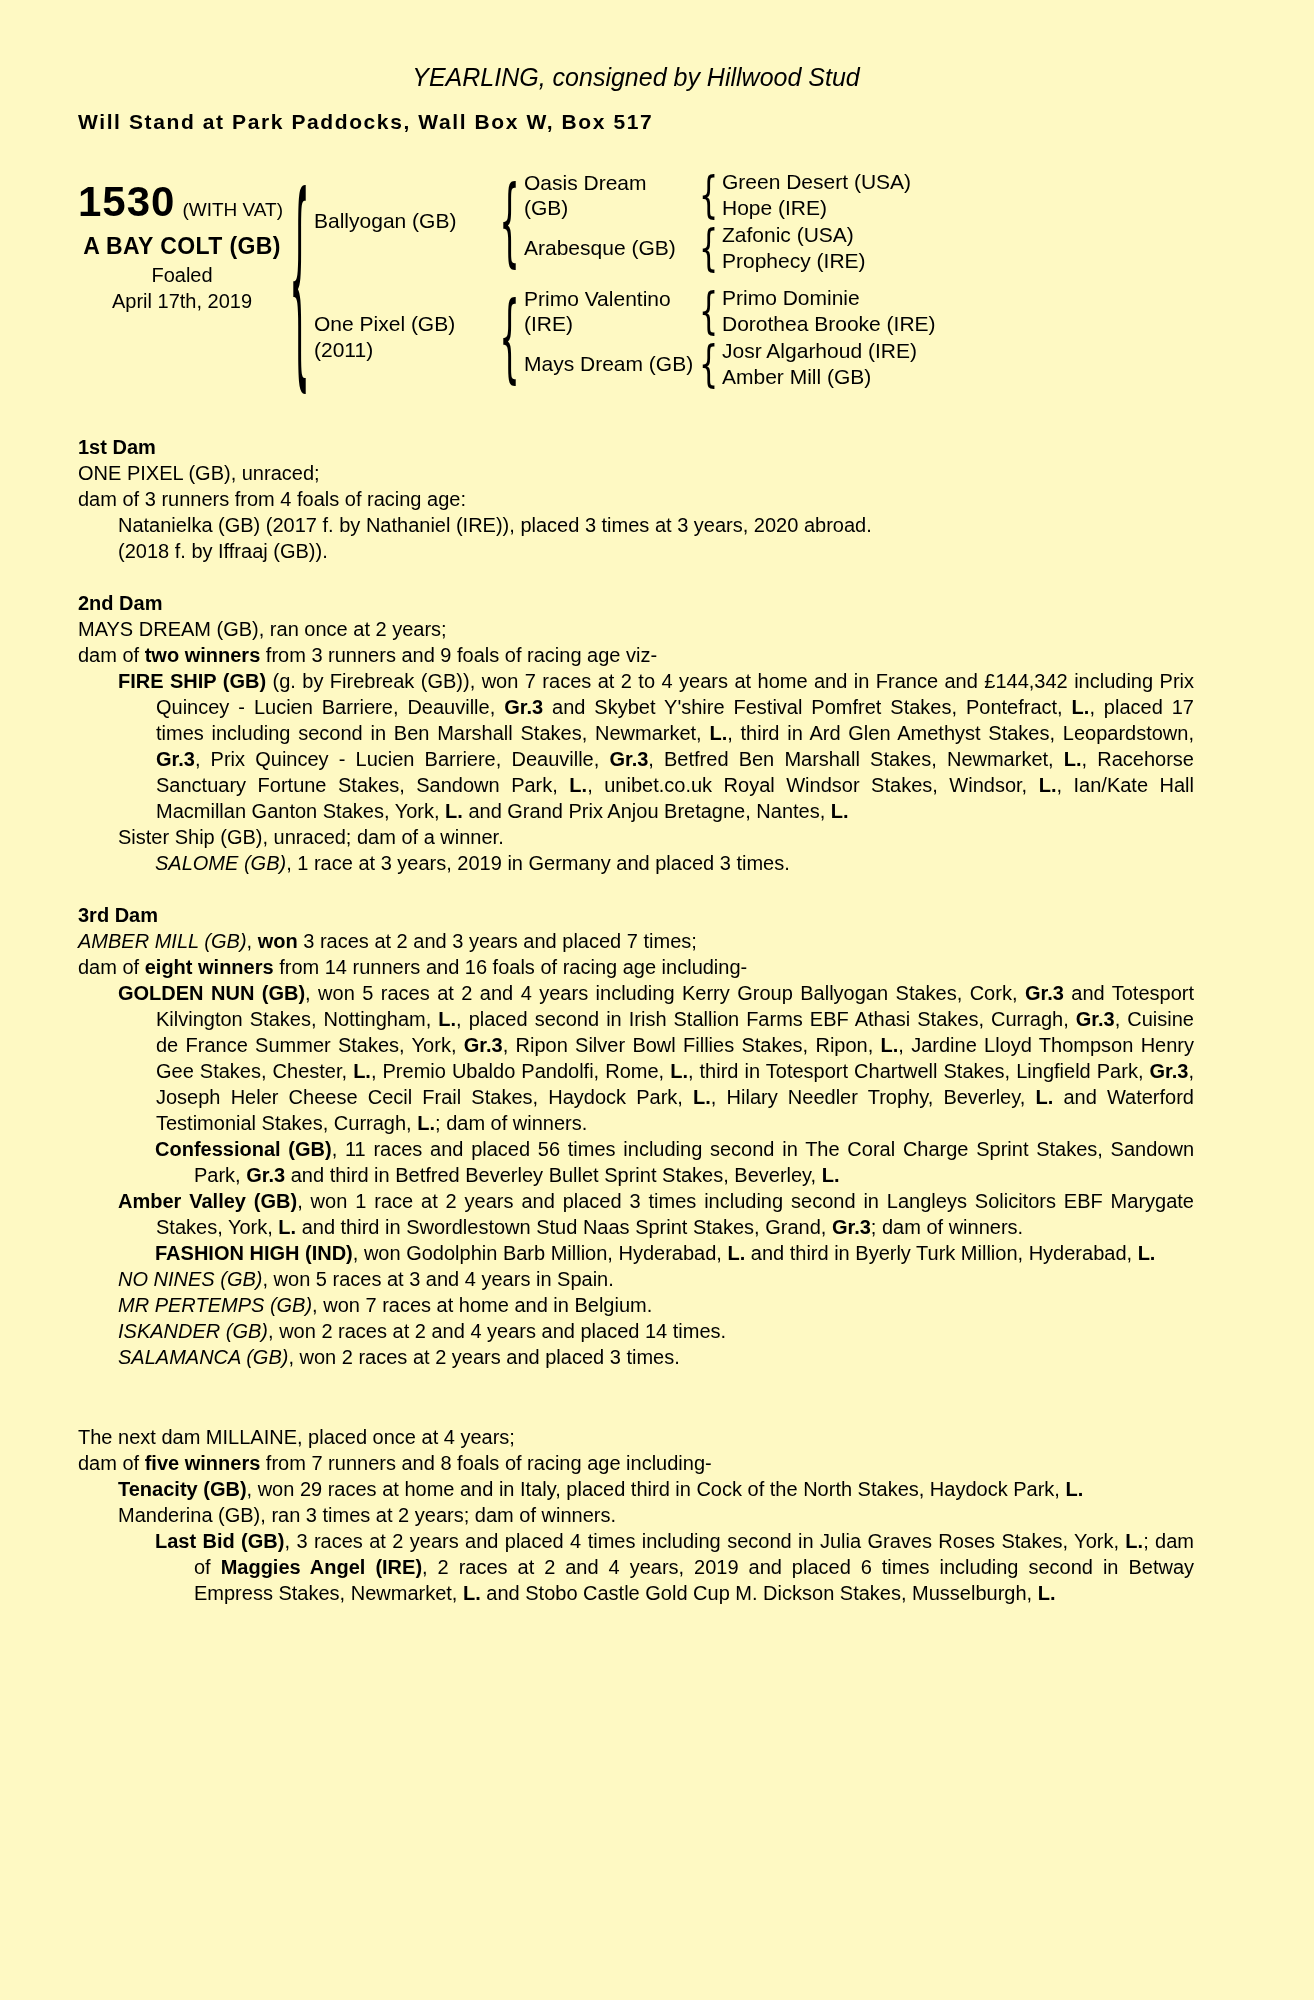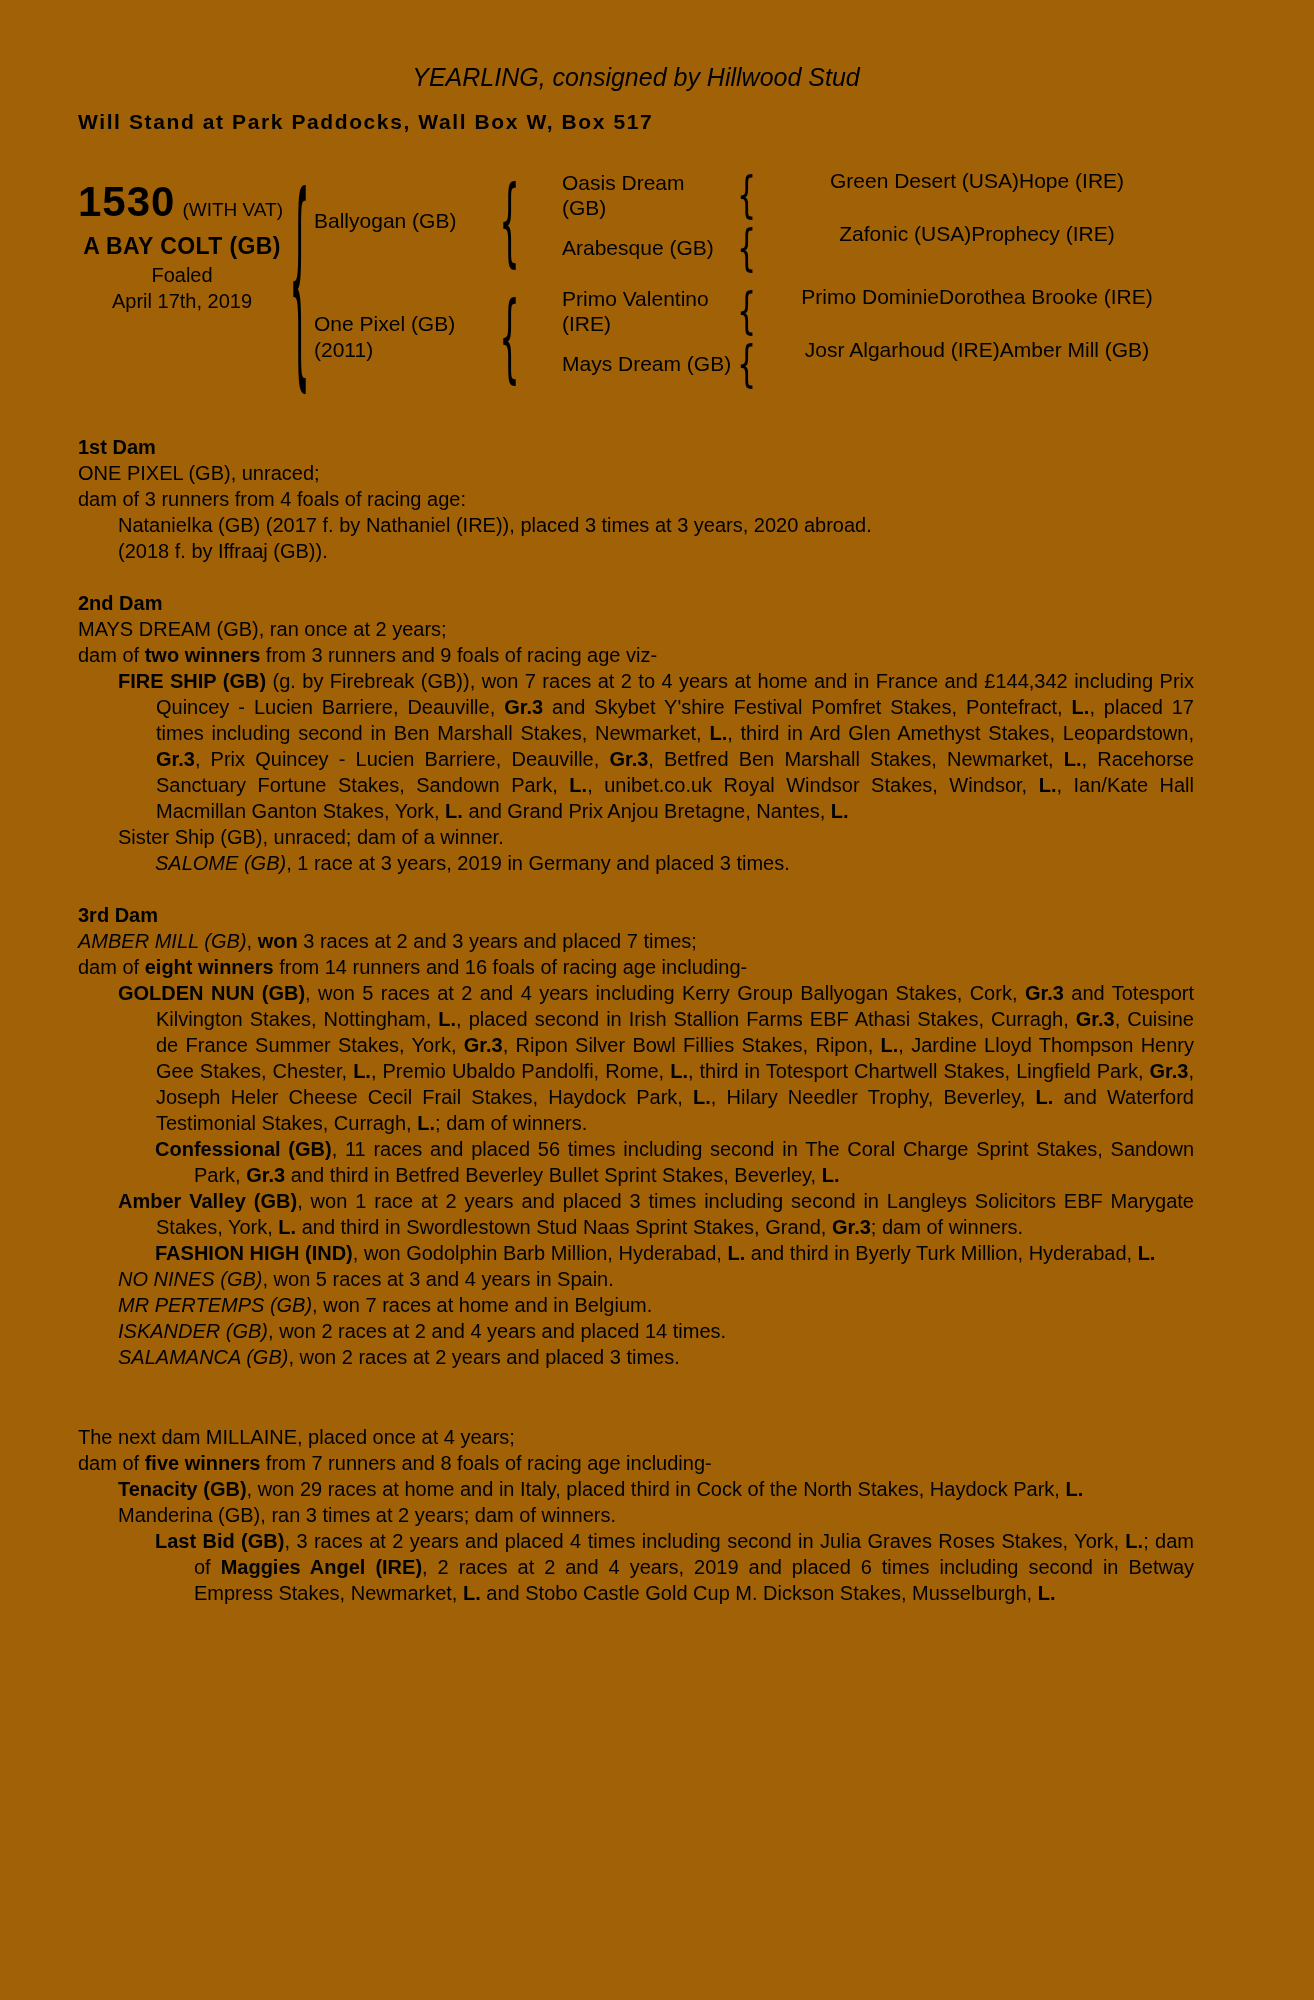--- a/index.html
+++ b/index.html
@@ -1,21 +1,21 @@
 <!DOCTYPE html>
 <html><head>
 <meta charset="utf-8">
 <style>
   html,body { margin:0; padding:0; background:#ffffff; }
   .page {
     position:relative;
     width:1314px; height:2000px;
     box-sizing:border-box;
     padding:62px 120px 0 78px;
-    background:#a16207;
+    background:#fef9c3;
     color:#000;
     font-family:"Liberation Sans", sans-serif;
     font-size:20px;
     line-height:26px;
     overflow:hidden;
   }
   .b { font-weight:bold; }
   .i { font-style:italic; }
 
   
@@ -51,23 +51,23 @@
   .brace.small { font-size:52px; transform:scale(0.58,0.95); }
   .bc1 { width:28px; }
   .bc2 { width:28px; }
   .bc3 { width:26px; }
 
   .gen-col { flex:1 1 auto; display:flex; flex-direction:column; justify-content:center; }
   .half { display:flex; align-items:stretch; }
   .half.top { margin-bottom:10px; }
   .parent { width:182px; flex:0 0 auto; display:flex; flex-direction:column; justify-content:center; font-size:21px; line-height:26px; }
   .quarters { flex:1 1 auto; display:flex; flex-direction:column; }
-  .quarter { display:flex; align-items:stretch; min-height:53px;margin-left:38px; }
+  .quarter { display:flex; align-items:stretch; min-height:53px; }
   .gp { width:172px; flex:0 0 auto; display:flex; flex-direction:column; justify-content:center; font-size:21px; line-height:25px; }
-  .ggs { flex:1 1 auto; display:flex; flex-direction:row; justify-content:center; font-size:21px; line-height:26px; white-space:nowrap; }
+  .ggs { flex:1 1 auto; display:flex; flex-direction:column; justify-content:center; font-size:21px; line-height:26px; white-space:nowrap; }
 
   
   .viewing { text-align:center; font-weight:bold; font-size:21px; line-height:27px; margin-top:8px; }
   .nominations { display:flex; justify-content:center; gap:105px; font-weight:bold; font-size:21px; line-height:27px; }
 
   
   .sections { margin-top:42px; }
   .section:not(:first-child) { margin-top:26px; }
   .section.sp-large { margin-top:54px; }
   .para { text-align:justify; }

